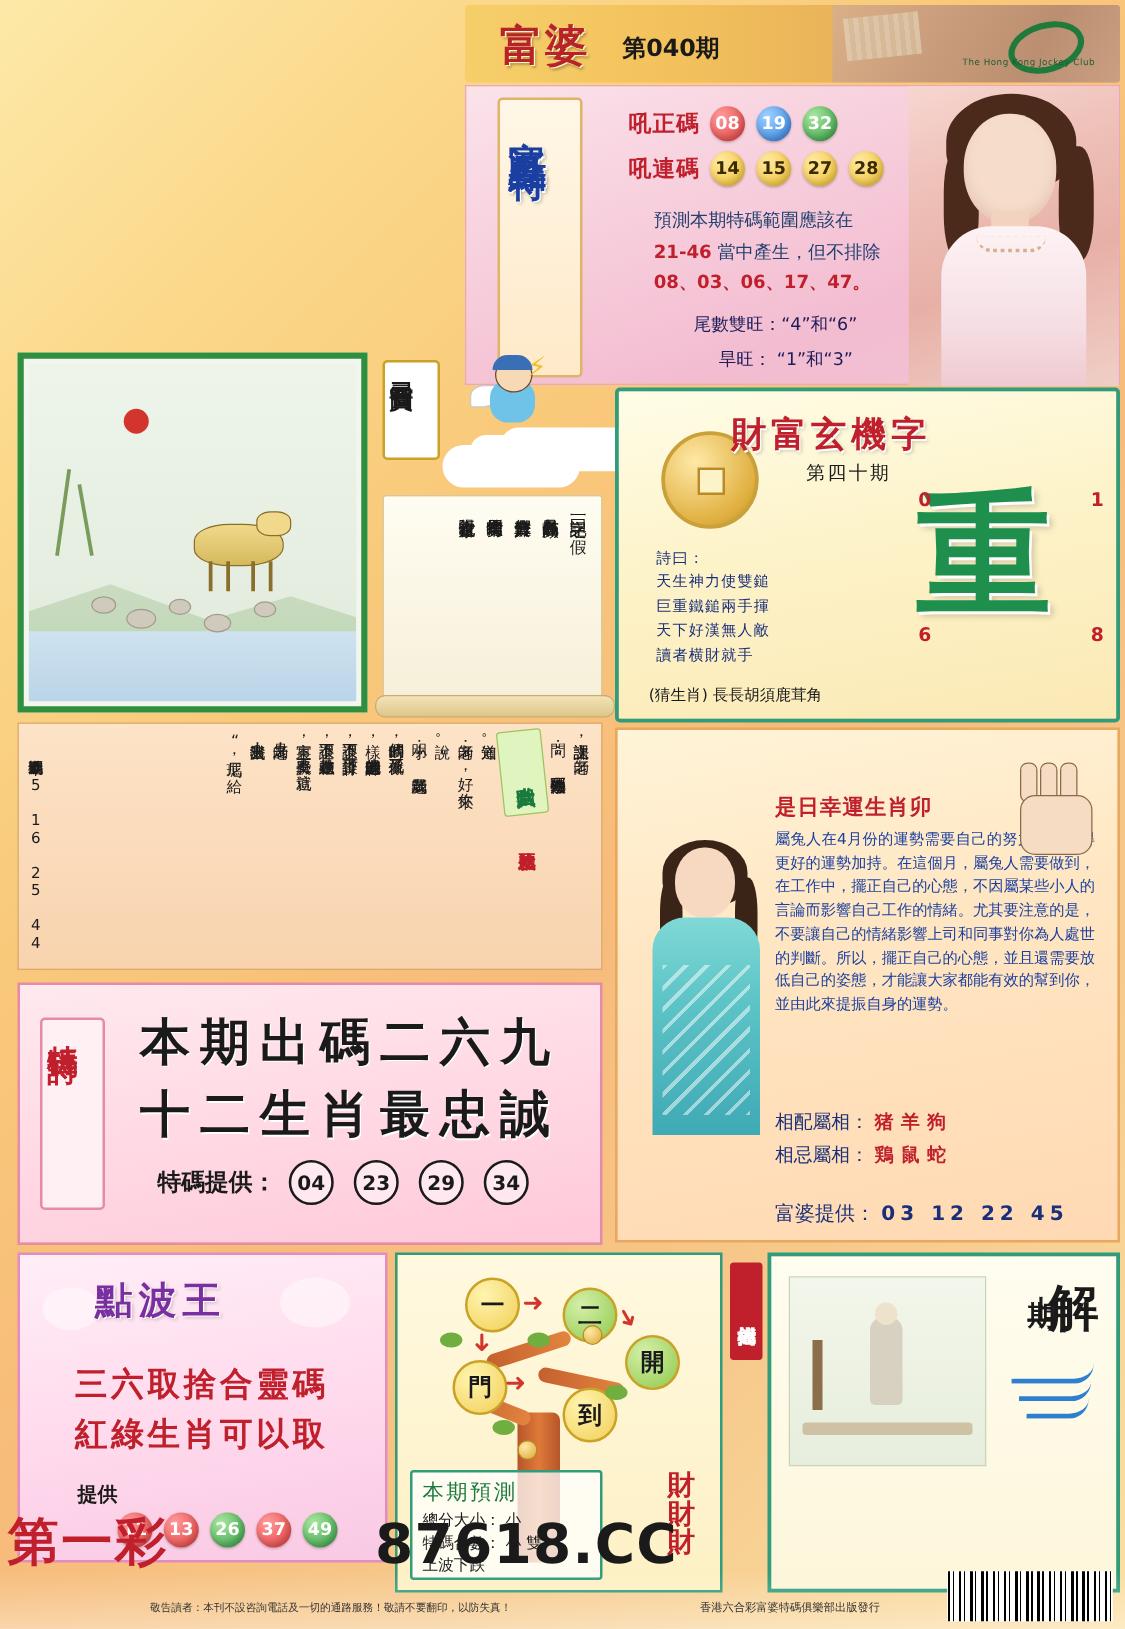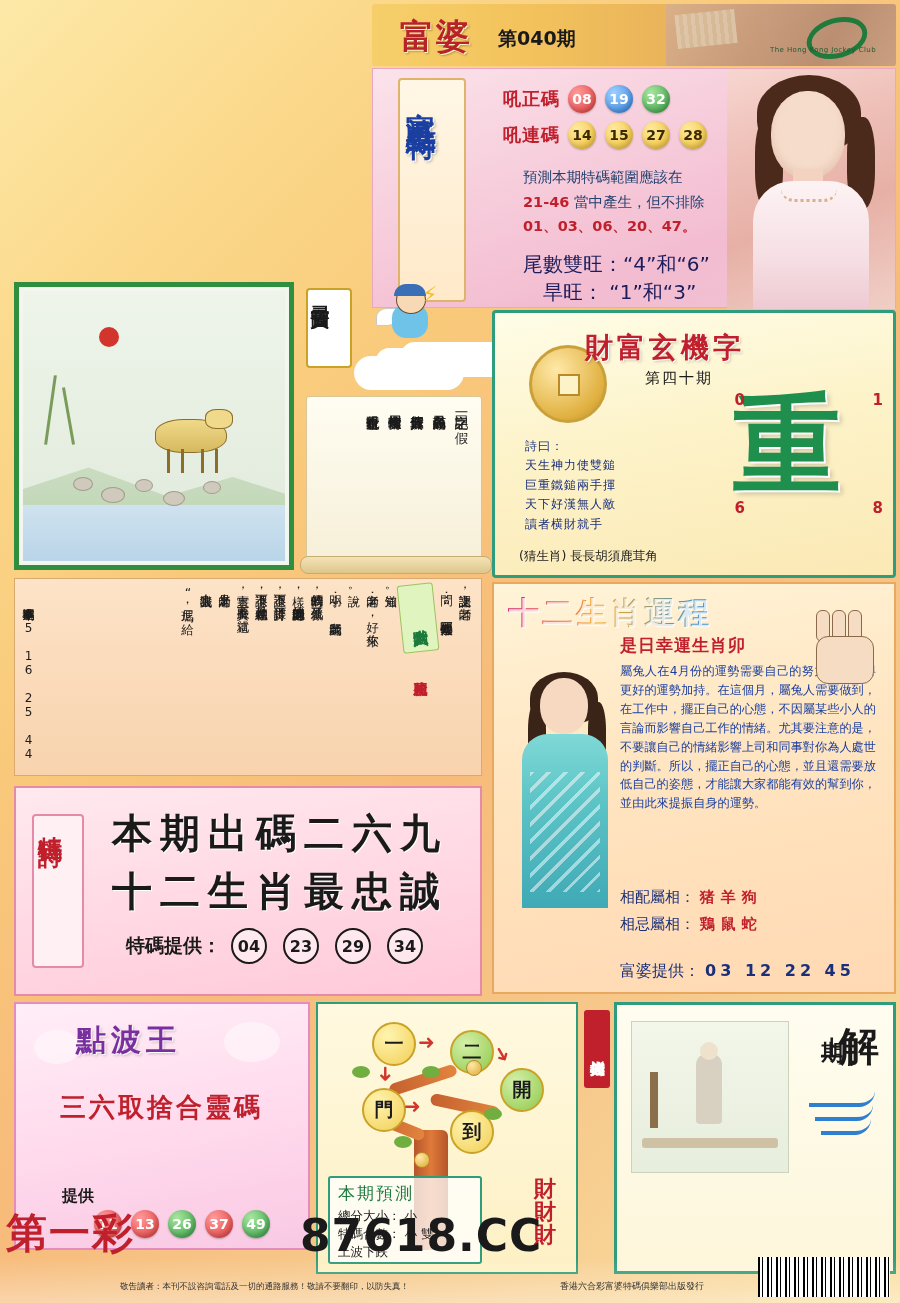--- a/index.html
+++ b/index.html
@@ -56,21 +56,21 @@
   .ball{width:28px;height:28px;border-radius:50%;display:flex;align-items:center;justify-content:center;
     font-size:14px;font-weight:bold;color:#222;margin-right:9px;
     box-shadow:inset -2px -3px 5px rgba(0,0,0,.18),0 1px 2px rgba(0,0,0,.25);}
   .ball.red{background:radial-gradient(circle at 32% 28%,#ff9a9a,#e23b3b);color:#fff;}
   .ball.blue{background:radial-gradient(circle at 32% 28%,#9fd0ff,#2f7ddb);color:#fff;}
   .ball.green{background:radial-gradient(circle at 32% 28%,#a9e6a0,#2f9c3f);color:#fff;}
   .ball.yellow{background:radial-gradient(circle at 32% 28%,#ffe9a0,#f2c02e);color:#3a2a00;}
 
   .pred-text{position:absolute;left:150px;top:96px;width:200px;font-size:14.5px;color:#23406f;line-height:1.7;}
   .pred-text .hl{color:#c01f2c;font-weight:bold;}
-  .tail-line{position:absolute;font-size:20px;color:#1d1d5c;}
+  .tail-line{position:absolute;font-size:14px;color:#1d1d5c;margin-left:32px;}
 
   
   #fupodt{left:398px;top:78px;width:68px;height:224px;
     background:linear-gradient(180deg,#fff7e6,#ffe9c9);border:2px solid #e0b36a;border-radius:4px;}
   #fupodt .t{font-size:30px;font-weight:bold;color:#1b3fa0;letter-spacing:6px;
     text-shadow:1px 1px 0 #fff,2px 2px 3px rgba(0,0,0,.25);margin-top:8px;}
 
   
   #pic1{left:14px;top:282px;width:280px;height:288px;border:5px solid #2f8f3f;background:#f3f6ef;}
   .pic1-inner{position:absolute;inset:4px;background:linear-gradient(180deg,#eef4ea 0%,#e6efe2 55%,#dfe9da 100%);overflow:hidden;}
@@ -276,21 +276,21 @@
       <span class="ball yellow">27</span>
       <span class="ball yellow">28</span>
     </div>
 
     <div class="pred-text">
       <div>預測本期特碼範圍應該在</div>
       <div>
         <span class="hl">21-46</span>
         <span>當中產生，但不排除</span>
       </div>
-      <div class="hl">01、03、06、20、47。</div>
+      <div class="hl">08、03、06、17、47。</div>
     </div>
 
     <div class="tail-line" style="left:150px;top:182px;">尾數雙旺：“4”和“6”</div>
     <div class="tail-line" style="left:170px;top:210px;">旱旺： “1”和“3”</div>
   </div>
 
   <div class="panel" id="fupodt">
     <div class="vert t">富婆點特</div>
   </div>
 
@@ -385,21 +385,20 @@
     </div>
     <div class="riddle">(猜生肖) 長長胡須鹿茸角</div>
     <div class="bigchar">重</div>
     <div class="cnum" style="right:148px;top:78px;">0</div>
     <div class="cnum" style="right:10px;top:78px;">1</div>
     <div class="cnum" style="right:148px;top:186px;">6</div>
     <div class="cnum" style="right:10px;top:186px;">8</div>
   </div>
 
   <div class="panel" id="shengxiao">
-    <div class="sx-title">十二生肖運程</div>
     <div class="sx-sub">是日幸運生肖卯</div>
     <div class="sx-body">屬兔人在4月份的運勢需要自己的努力才能獲得更好的運勢加持。在這個月，屬兔人需要做到，在工作中，擺正自己的心態，不因屬某些小人的言論而影響自己工作的情緒。尤其要注意的是，不要讓自己的情緒影響上司和同事對你為人處世的判斷。所以，擺正自己的心態，並且還需要放低自己的姿態，才能讓大家都能有效的幫到你，並由此來提振自身的運勢。</div>
     <div class="sx-girl">
       <div class="sg-hair"></div>
       <div class="sg-hair2"></div>
       <div class="sg-hair3"></div>
       <div class="sg-head"></div>
       <div class="sg-body"></div>
       <div class="sg-pat"></div>
     </div>
@@ -438,20 +437,21 @@
       <span class="ocircle">29</span>
       <span class="ocircle">34</span>
     </div>
   </div>
 
   <div class="panel" id="dianbo">
     <div class="db-bubble" style="left:18px;top:26px;width:46px;height:34px;"></div>
     <div class="db-bubble" style="left:208px;top:18px;width:56px;height:40px;"></div>
     <div class="db-title">點波王</div>
     <div class="db-l1">三六取捨合靈碼</div>
+    <div class="db-l2">紅綠生肖可以取</div>
     <div class="db-provide">提供</div>
     <div class="db-balls">
       <span class="ball red">11</span>
       <span class="ball red">13</span>
       <span class="ball green">26</span>
       <span class="ball red">37</span>
       <span class="ball green">49</span>
     </div>
   </div>
 

